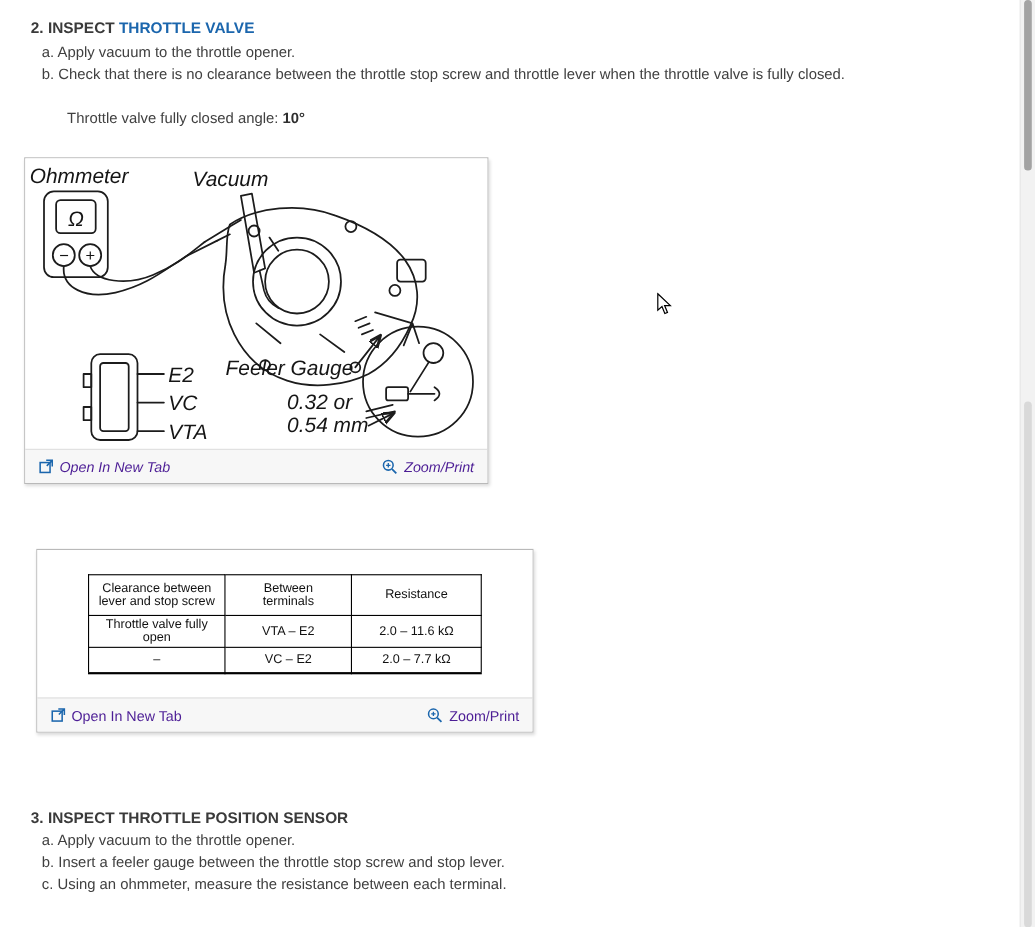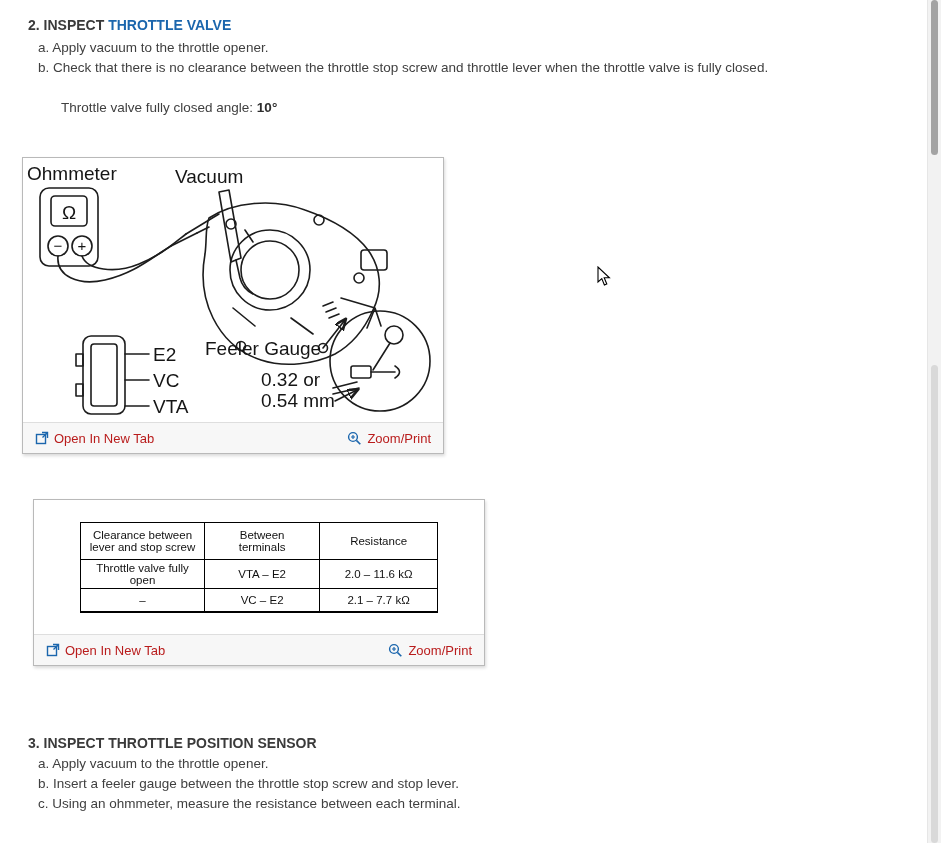--- a/index.html
+++ b/index.html
@@ -9,21 +9,21 @@
   .sec-title { position:absolute; font-size:14px; font-weight:bold; color:#3a3a3a; white-space:nowrap;text-align:right; }
   .title-link { color:#1b66ad; }
   .step { position:absolute; font-size:13.5px; color:#404040; white-space:nowrap; }
   .spec  { position:absolute; font-size:13.5px; color:#404040; white-space:nowrap; }
   .spec b { color:#2e2e2e; }
 
   .figure-box { position:absolute; background:#fff; border:1px solid #b9b9b9; box-shadow:1px 2px 3px rgba(0,0,0,0.15); }
   .fig-image { background:#fff; overflow:hidden; }
   .fig-footer { height:30px; display:flex; justify-content:space-between; align-items:center;
                 padding:0 12px; background:#f7f7f7; border-top:1px solid #dedede; }
-  .fig-link { color:#b91c1c; font-size:13px; text-decoration:none; display:flex; align-items:center; gap:5px; cursor:pointer; }
+  .fig-link { color:#4c1d95; font-size:13px; text-decoration:none; display:flex; align-items:center; gap:5px; cursor:pointer; }
   .fig-link svg { display:block; }
 
   
   .diagram { display:block; }
   .diagram path, .diagram rect, .diagram circle, .diagram line, .diagram polyline {
     fill:none; stroke:#1c1c1c; stroke-width:1.6; stroke-linecap:round; stroke-linejoin:round;
   }
   .diagram text { fill:#151515; font-family:"Liberation Sans", sans-serif; stroke:none; }
   .lbl-big { font-size:19px; }
   .lbl-mid { font-size:15px; }
@@ -50,21 +50,21 @@
 
   <div class="sec-title" style="left:28px; top:17px;">
     <span>2. INSPECT </span><span class="title-link">THROTTLE VALVE</span>
   </div>
   <div class="step" style="top:40px; left:38px;">a. Apply vacuum to the throttle opener.</div>
   <div class="step" style="top:60px; left:38px;">b. Check that there is no clearance between the throttle stop screw and throttle lever when the throttle valve is fully closed.</div>
   <div class="spec" style="top:100px; left:50px;margin-left:11px;">
     <span>Throttle valve fully closed angle: </span><b>10°</b>
   </div>
 
-  <div class="figure-box" style="left:22px; top:157px; width:420px;">
+  <div class="figure-box" style="left:22px; top:143px; width:420px;font-style:italic;">
     <div class="fig-image" style="height:264px;">
       <svg class="diagram" width="420" height="264" viewBox="0 0 420 264">
         <defs>
           <marker id="arr" markerWidth="9" markerHeight="8" refX="6" refY="3" orient="auto">
             <path d="M0 0 L7 3 L0 6 Z" fill="#151515" stroke="none"></path>
           </marker>
         </defs>
 
         <text class="lbl-big" x="4" y="22">Ohmmeter</text>
         <rect x="17" y="30" width="58" height="78" rx="9"></rect>
@@ -161,21 +161,21 @@
         </tr>
         <tr>
           <td style="white-space:pre-line;">Throttle valve fully
 open</td>
           <td>VTA – E2</td>
           <td>2.0 – 11.6 kΩ</td>
         </tr>
         <tr>
           <td>–</td>
           <td>VC – E2</td>
-          <td>2.1 – 7.7 kΩ</td>
+          <td>2.0 – 7.7 kΩ</td>
         </tr>
       </tbody>
         </table>
     </div>
     <div class="fig-footer">
       <a class="fig-link">
         <svg width="14" height="14" viewBox="0 0 14 14">
           <rect x="1.5" y="3.5" width="9" height="9" fill="none" stroke="#1b66ad" stroke-width="1.4"></rect>
           <path d="M7 1.5 h5.5 v5.5 M12.5 1.5 L7.5 6.5" fill="none" stroke="#1b66ad" stroke-width="1.4"></path>
         </svg>

